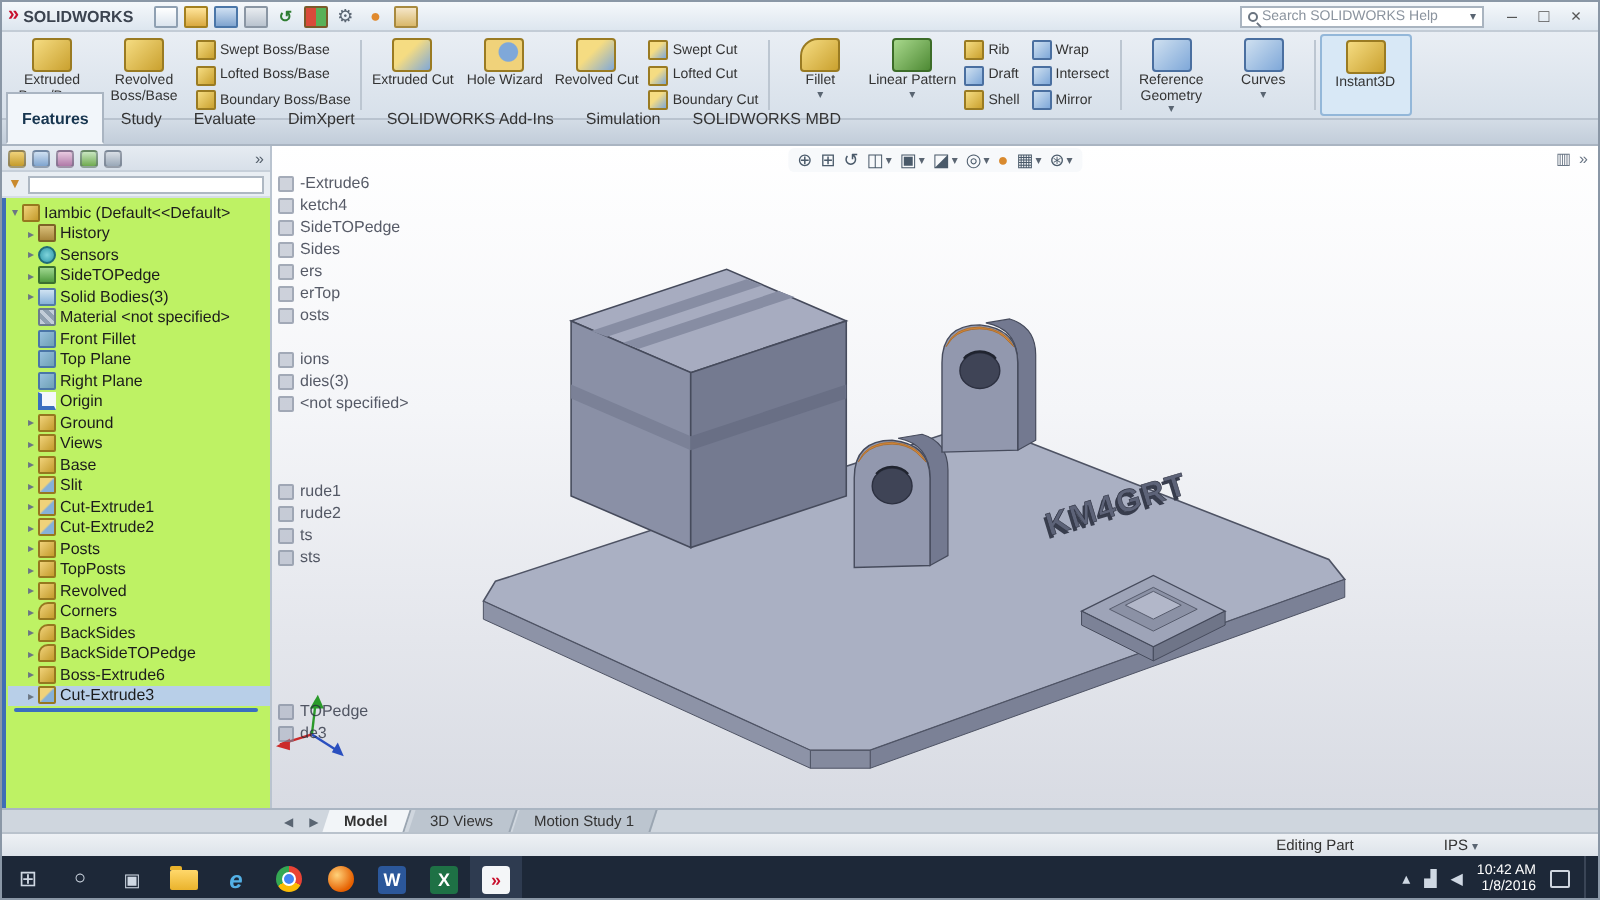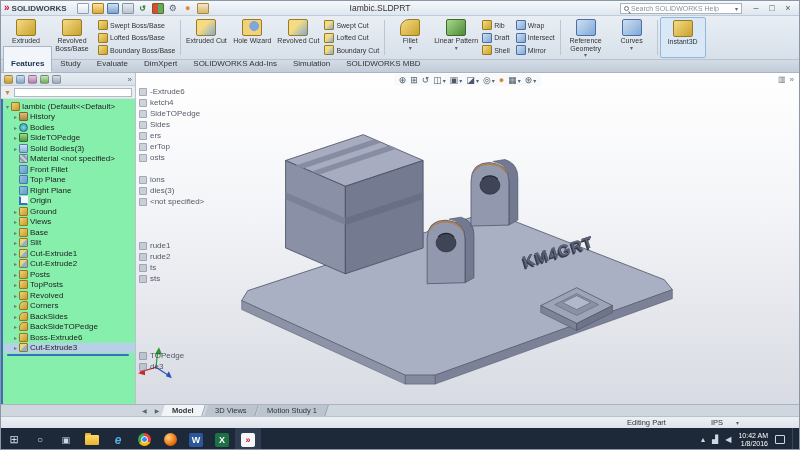--- a/index.html
+++ b/index.html
@@ -43,38 +43,38 @@
 .ri-pattern{background:linear-gradient(135deg,#a8d88c,#4e8a34);border-color:#3c6c28;}
 .ri-blue{background:linear-gradient(135deg,#cfe0f0,#7fa8d9);border-color:#4a6fa0;}
 .rstack{display:flex;flex-direction:column;justify-content:space-between;padding:2px 0;}
 .rsmall{display:flex;align-items:center;gap:2px;font-size:7px;color:#333;height:12px;padding:0 3px;white-space:nowrap;}
 .rs{width:10px;height:10px;background:linear-gradient(135deg,#f5dc82,#caa12f);border:1px solid #9a7b22;border-radius:1px;flex:none;}
 .rs-cut{background:linear-gradient(135deg,#f5dc82 40%,#7fa8d9);}
 .rs-blue{background:linear-gradient(135deg,#cfe0f0,#7fa8d9);border-color:#4a6fa0;}
 
 
 .tabrow{position:absolute;top:59px;left:0;right:0;height:13px;background:linear-gradient(#d3dce6,#c2cdda);display:flex;align-items:flex-end;padding-left:2px;border-bottom:1px solid #aab5c2;z-index:20;}
-.ctab{padding:12px 7px;font-size:8px;color:#333;height:12px;display:flex;align-items:flex-start;border:1px solid transparent;white-space:nowrap;}
+.ctab{padding:12px 7px;font-size:8px;color:#333;height:12px;display:flex;align-items:center;border:1px solid transparent;white-space:nowrap;}
 .ctab.active{background:#f2f6fa;border:1px solid #aab5c2;border-bottom-color:#f2f6fa;font-weight:bold;color:#17354f;}
 
 
 .main{position:absolute;top:72px;left:0;right:0;height:331px;display:flex;}
 .panel{width:135px;flex:none;background:#eef2f6;border-right:1px solid #b9c3cf;display:flex;flex-direction:column;}
 .panel-tabs{height:13px;display:flex;align-items:center;gap:3px;padding:0 3px;background:linear-gradient(#e6ecf2,#d8e0e9);border-bottom:1px solid #c6cfd9;}
 .ptab{width:9px;height:9px;border-radius:2px;border:1px solid rgba(90,100,115,.5);}
 .ptab-fm{background:linear-gradient(#f0d27a,#c49b2c);}
 .ptab-pm{background:linear-gradient(#cfe0f2,#7fa4cf);}
 .ptab-cm{background:linear-gradient(#e8c9e0,#b07aa8);}
 .ptab-dx{background:linear-gradient(#c8e6c0,#6faa4f);}
 .ptab-dm{background:linear-gradient(#d9dee5,#9aa8b8);}
 .panel-chevron{margin-left:auto;font-size:8px;color:#55606c;}
 .panel-filter{height:13px;display:flex;align-items:center;gap:3px;padding:0 3px;border-bottom:1px solid #d6dde5;background:#e9eef3;}
 .funnel{color:#c98a2e;font-size:7px;}
 .filter-input{flex:1;height:9px;background:#fff;border:1px solid #aeb8c3;font-size:7px;padding:0 2px;}
-.tree{flex:1;padding:2px 0 0 1px;overflow:hidden;background:#86efac;border-left:2px solid #3f6db5;}
+.tree{flex:1;padding:2px 0 0 1px;overflow:hidden;background:#bef264;border-left:2px solid #3f6db5;}
 .trow{display:flex;align-items:center;height:10.5px;font-size:8px;color:#1c1c1c;white-space:nowrap;overflow:hidden;}
 .trow.child{padding-left:8px;}
 .trow.selected{background:#b8cfe8;}
 .tarrow{width:7px;font-size:6px;color:#6b7683;text-align:center;flex:none;}
 .trow.noarrow .tarrow{visibility:hidden;}
 .tic{width:9px;height:9px;margin-right:2px;flex:none;border-radius:1px;border:1px solid #96771f;}
 .tic-part,.tic-boss{background:linear-gradient(135deg,#f0d27a,#c49b2c);}
 .tic-history{background:linear-gradient(#d9c07a,#a8863c);border-color:#7d6327;}
 .tic-sensors{background:radial-gradient(circle,#7fd4dc,#2e96a6);border-radius:50%;border-color:#1f6b77;}
 .tic-ann{background:linear-gradient(#9fd88f,#4f9a3f);border-color:#3a7030;}
@@ -100,21 +100,21 @@
 .fic{width:8px;height:8px;background:rgba(150,160,180,.45);border:1px solid rgba(100,110,130,.4);border-radius:1px;flex:none;}
 
 
 .bottomtabs{position:absolute;top:403px;left:0;right:0;height:12px;background:#cfd6de;border-top:1px solid #aab5c2;display:flex;align-items:stretch;padding-left:137px;font-size:7.5px;z-index:20;}
 .bnav{display:flex;align-items:center;gap:2px;padding:0 4px;color:#5a6572;font-size:6px;}
 .btab{padding:0 9px;display:flex;align-items:center;background:#bcc5cf;border-right:1px solid #9aa5b1;transform:skewX(-18deg);margin-right:2px;color:#333;}
 .btab span{transform:skewX(18deg);white-space:nowrap;}
 .btab.active{background:#f2f5f8;font-weight:bold;}
 .statusbar{position:absolute;top:415px;left:0;right:0;height:12px;background:linear-gradient(#eef1f5,#dde3ea);border-top:1px solid #b9c2cc;display:flex;align-items:center;padding:0 5px;font-size:7.5px;color:#333;z-index:20;}
 .sb-right{margin-left:auto;display:flex;align-items:center;gap:45px;margin-right:55px;}
-.sb-units{display:flex;align-items:center;gap:13px;}
+.sb-units{display:flex;align-items:center;gap:2px;}
 .taskbar{position:absolute;top:427px;left:0;right:0;height:23px;background:#1d2838;display:flex;align-items:stretch;color:#e8ecf2;z-index:30;}
 .tapp{width:26px;display:flex;align-items:center;justify-content:center;font-size:10px;flex:none;}
 .tapp.active{background:#2e3b50;box-shadow:inset 0 -2px 0 #6fa8dc;}
 .tglyph-start{color:#cfd8e3;font-size:11px;}
 .tglyph-search{color:#cfd8e3;font-size:10px;}
 .tglyph-view{color:#cfd8e3;font-size:9px;}
 .tglyph-ie{color:#53b1e6;font-size:12px;font-weight:bold;font-style:italic;}
 .folder{width:14px;height:10px;background:linear-gradient(#ffd86b,#eab32c);border-radius:1px;position:relative;}
 .folder::before{content:"";position:absolute;top:-2px;left:0;width:6px;height:2px;background:#eab32c;border-radius:1px 1px 0 0;}
 .chrome{width:13px;height:13px;border-radius:50%;background:conic-gradient(#ea4335 0 33%,#fbbc05 33% 66%,#34a853 66% 100%);position:relative;}
@@ -145,21 +145,20 @@
       <span class="qi qi-new"></span>
       <span class="qi qi-open"></span>
       <span class="qi qi-save"></span>
       <span class="qi qi-print"></span>
       <span class="qi qi-undo">↺</span>
       <span class="qi qi-rebuild"></span>
       <span class="qi qi-options">⚙</span>
       <span class="qi qi-appearance">●</span>
       <span class="qi qi-props"></span>
     </div>
-    <div class="doc-title">Iambic.SLDPRT</div>
     <div class="search">
       <span class="mag"></span>
       <span class="search-text">Search SOLIDWORKS Help</span>
       <span class="arrow">▾</span>
     </div>
     <div class="winbtns">
       <span class="winbtn">–</span>
       <span class="winbtn">□</span>
       <span class="winbtn">×</span>
     </div>
@@ -328,21 +327,21 @@
             <span>Iambic (Default&lt;&lt;Default&gt;</span>
           </div>
         <div class="trow child">
             <span class="tarrow">▸</span>
             <span class="tic tic-history"></span>
             <span>History</span>
           </div>
         <div class="trow child">
             <span class="tarrow">▸</span>
             <span class="tic tic-sensors"></span>
-            <span>Bodies</span>
+            <span>Sensors</span>
           </div>
         <div class="trow child">
             <span class="tarrow">▸</span>
             <span class="tic tic-ann"></span>
             <span>SideTOPedge</span>
           </div>
         <div class="trow child">
             <span class="tarrow">▸</span>
             <span class="tic tic-bodies"></span>
             <span>Solid Bodies(3)</span>

